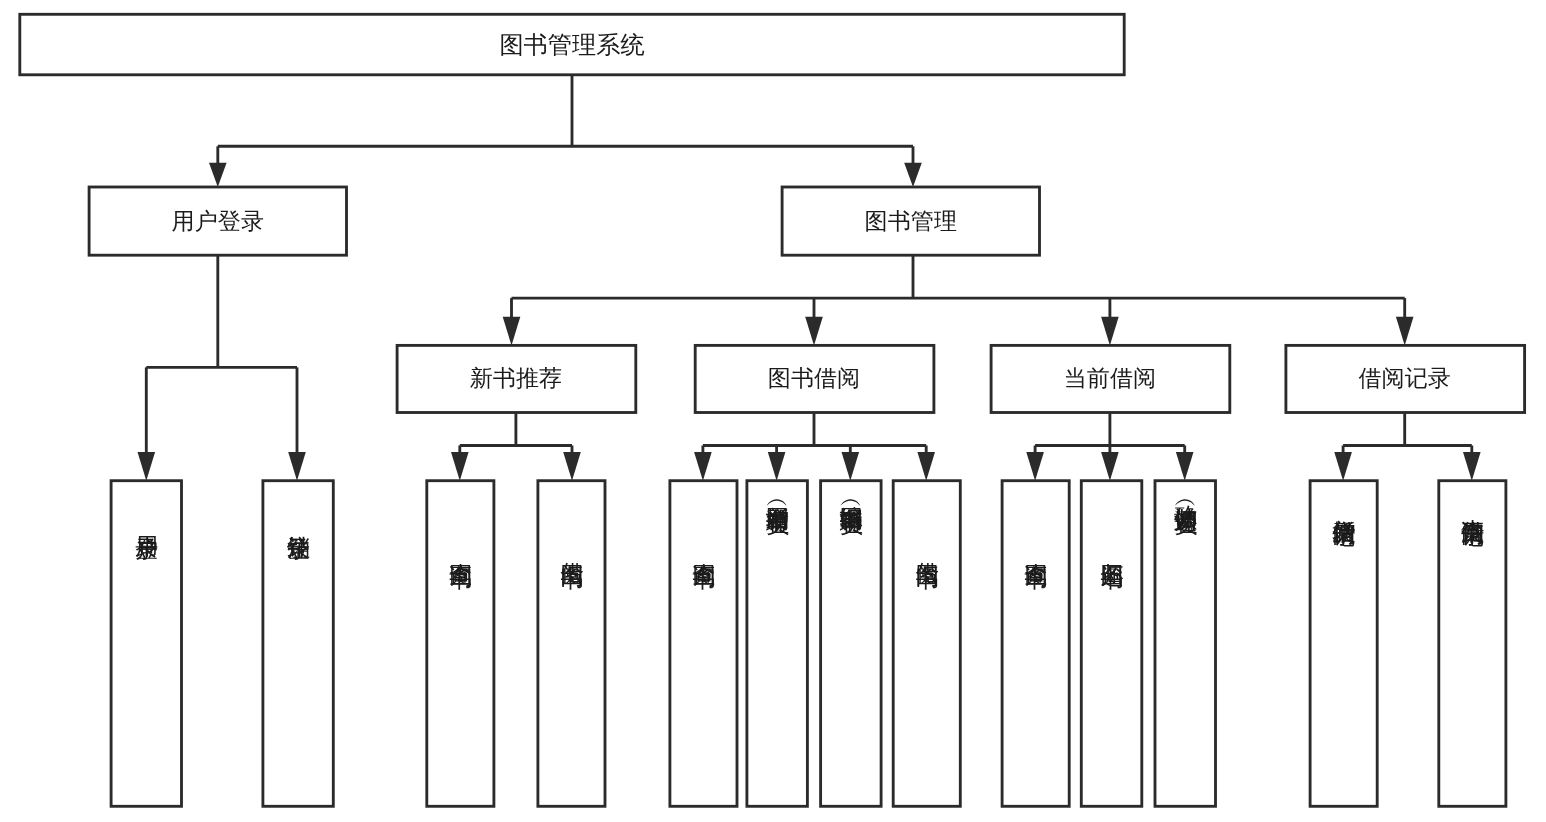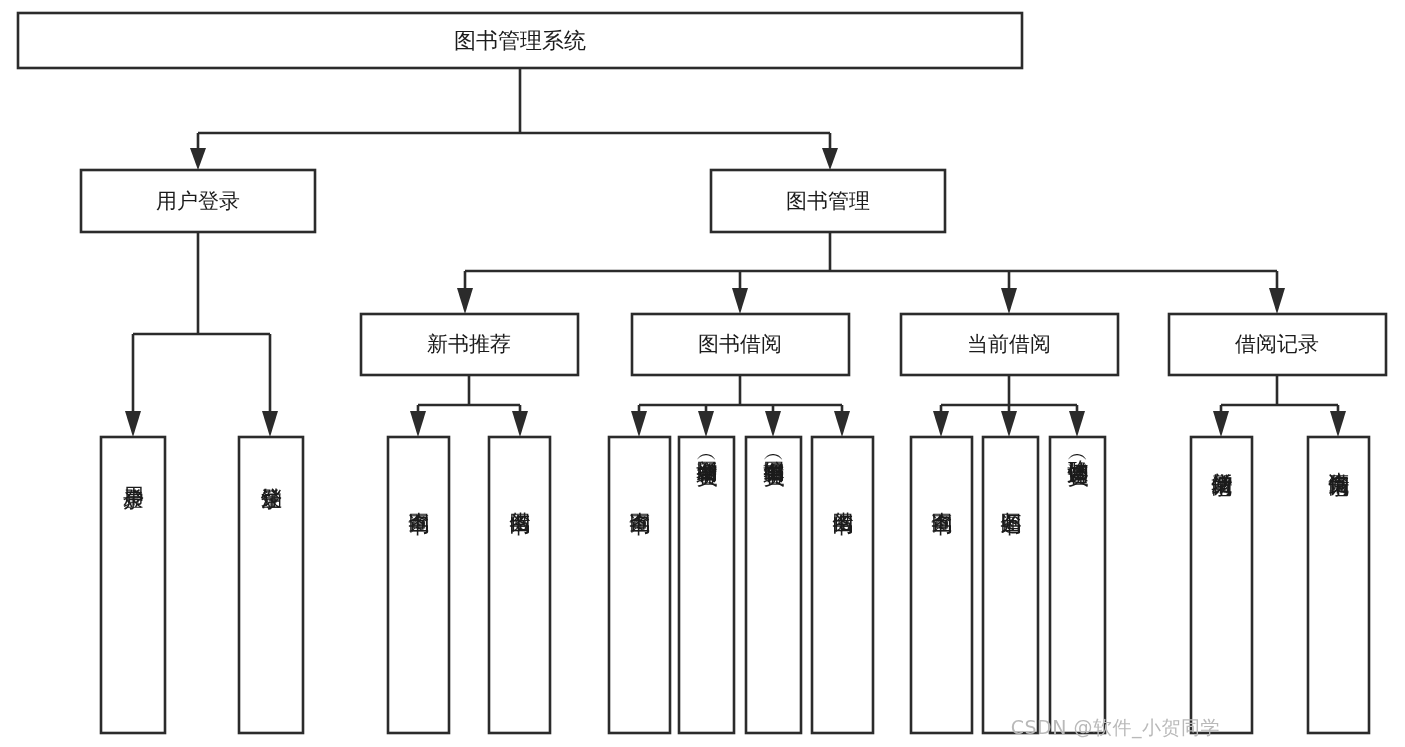--- a/index.html
+++ b/index.html
@@ -245,15 +245,14 @@
   <div class="vlabel-wrap" style="left:1050px; top:443px; width:55px; height:288px;">
     <span class="vlabel">确认归还（管理员）</span>
   </div>
   <div class="vlabel-wrap" style="left:1191px; top:455px; width:61px; height:275px;">
     <span class="vlabel">新增借阅记录</span>
   </div>
   <div class="vlabel-wrap" style="left:1308px; top:455px; width:61px; height:275px;">
     <span class="vlabel">查询借阅记录</span>
   </div>
 
-  <div id="watermark">CSDN @软件_小贺同学</div>
 
 </div>
 
 </body></html>

